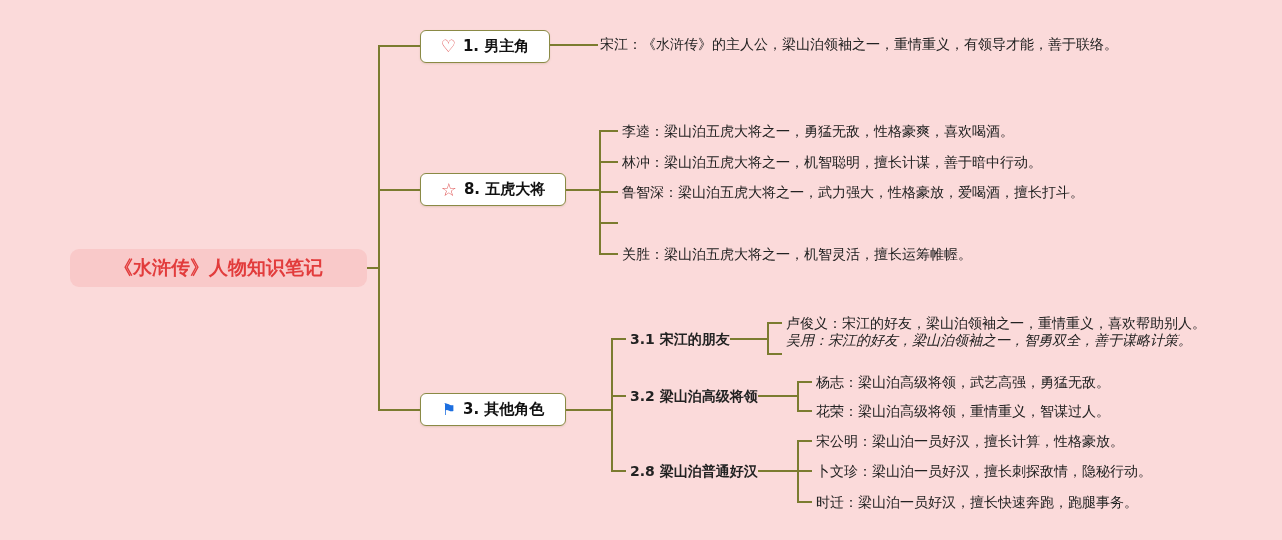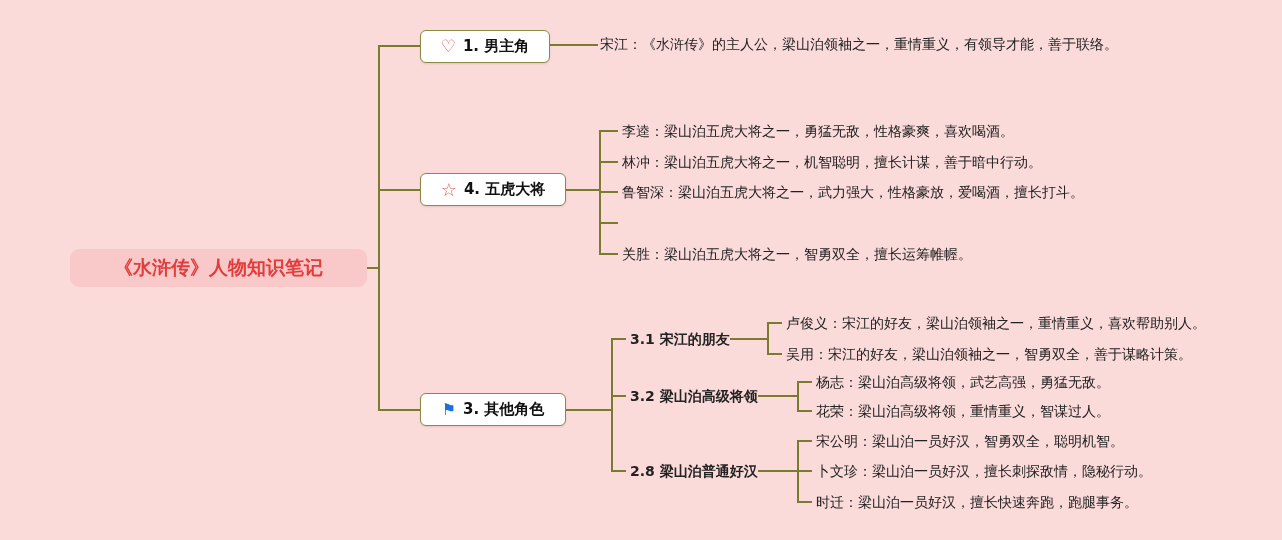--- a/index.html
+++ b/index.html
@@ -69,75 +69,75 @@
 
   <div class="node" style="left:420px;top:30px;width:130px;">
     <span class="icon icon-heart">♡</span>
     <span>1. 男主角</span>
   </div>
   <div class="hline" style="left:550px;top:44px;width:48px;"></div>
   <div class="leaf wrap" style="left:600px;top:33px;width:540px;">宋江：《水浒传》的主人公，梁山泊领袖之一，重情重义，有领导才能，善于联络。</div>
 
   <div class="node" style="left:420px;top:173px;width:146px;">
     <span class="icon icon-star">☆</span>
-    <span>4. 五虎大将</span>
+    <span>8. 五虎大将</span>
   </div>
   <div class="hline" style="left:566px;top:189px;width:34px;"></div>
   <div class="vline" style="left:599px;top:130px;height:125px;"></div>
 
   <div class="hline" style="left:600px;top:130px;width:18px;"></div>
   <div class="leaf" style="left:622px;top:123px;">李逵：梁山泊五虎大将之一，勇猛无敌，性格豪爽，喜欢喝酒。</div>
 
   <div class="hline" style="left:600px;top:161px;width:18px;"></div>
   <div class="leaf" style="left:622px;top:154px;">林冲：梁山泊五虎大将之一，机智聪明，擅长计谋，善于暗中行动。</div>
 
   <div class="hline" style="left:600px;top:191px;width:18px;"></div>
   <div class="leaf" style="left:622px;top:184px;">鲁智深：梁山泊五虎大将之一，武力强大，性格豪放，爱喝酒，擅长打斗。</div>
 
   <div class="hline" style="left:600px;top:222px;width:18px;"></div>
 
   <div class="hline" style="left:600px;top:253px;width:18px;"></div>
-  <div class="leaf" style="left:622px;top:246px;">关胜：梁山泊五虎大将之一，智勇双全，擅长运筹帷幄。</div>
+  <div class="leaf" style="left:622px;top:246px;">关胜：梁山泊五虎大将之一，机智灵活，擅长运筹帷幄。</div>
 
   <div class="node" style="left:420px;top:393px;width:146px;">
     <span class="icon icon-flag">⚑</span>
     <span>3. 其他角色</span>
   </div>
   <div class="hline" style="left:566px;top:409px;width:46px;"></div>
   <div class="vline" style="left:611px;top:338px;height:134px;"></div>
 
   <div class="hline" style="left:612px;top:338px;width:14px;"></div>
   <div class="group-label" style="left:630px;top:331px;">3.1 宋江的朋友</div>
   <div class="hline" style="left:730px;top:338px;width:38px;"></div>
   <div class="vline" style="left:767px;top:322px;height:33px;"></div>
 
   <div class="hline" style="left:768px;top:322px;width:14px;"></div>
   <div class="leaf" style="left:786px;top:315px;">卢俊义：宋江的好友，梁山泊领袖之一，重情重义，喜欢帮助别人。</div>
 
   <div class="hline" style="left:768px;top:353px;width:14px;"></div>
-  <div class="leaf" style="left:786px;top:346px;">吴用：宋江的好友，梁山泊领袖之一，智勇双全，善于谋略计策。</div>
+  <div class="leaf" style="left:786px;top:332px;font-style:italic;">吴用：宋江的好友，梁山泊领袖之一，智勇双全，善于谋略计策。</div>
 
   <div class="hline" style="left:612px;top:395px;width:14px;"></div>
   <div class="group-label" style="left:630px;top:388px;">3.2 梁山泊高级将领</div>
   <div class="hline" style="left:758px;top:395px;width:40px;"></div>
   <div class="vline" style="left:797px;top:381px;height:31px;"></div>
 
   <div class="hline" style="left:798px;top:381px;width:14px;"></div>
   <div class="leaf" style="left:816px;top:374px;">杨志：梁山泊高级将领，武艺高强，勇猛无敌。</div>
 
   <div class="hline" style="left:798px;top:410px;width:14px;"></div>
   <div class="leaf" style="left:816px;top:403px;">花荣：梁山泊高级将领，重情重义，智谋过人。</div>
 
   <div class="hline" style="left:612px;top:470px;width:14px;"></div>
   <div class="group-label" style="left:630px;top:463px;">2.8 梁山泊普通好汉</div>
   <div class="hline" style="left:758px;top:470px;width:40px;"></div>
   <div class="vline" style="left:797px;top:440px;height:63px;"></div>
 
   <div class="hline" style="left:798px;top:440px;width:14px;"></div>
-  <div class="leaf" style="left:816px;top:433px;">宋公明：梁山泊一员好汉，智勇双全，聪明机智。</div>
+  <div class="leaf" style="left:816px;top:433px;">宋公明：梁山泊一员好汉，擅长计算，性格豪放。</div>
 
   <div class="hline" style="left:798px;top:470px;width:14px;"></div>
   <div class="leaf" style="left:816px;top:463px;">卜文珍：梁山泊一员好汉，擅长刺探敌情，隐秘行动。</div>
 
   <div class="hline" style="left:798px;top:501px;width:14px;"></div>
   <div class="leaf" style="left:816px;top:494px;">时迁：梁山泊一员好汉，擅长快速奔跑，跑腿事务。</div>
 
 </div>
 
 </body></html>

